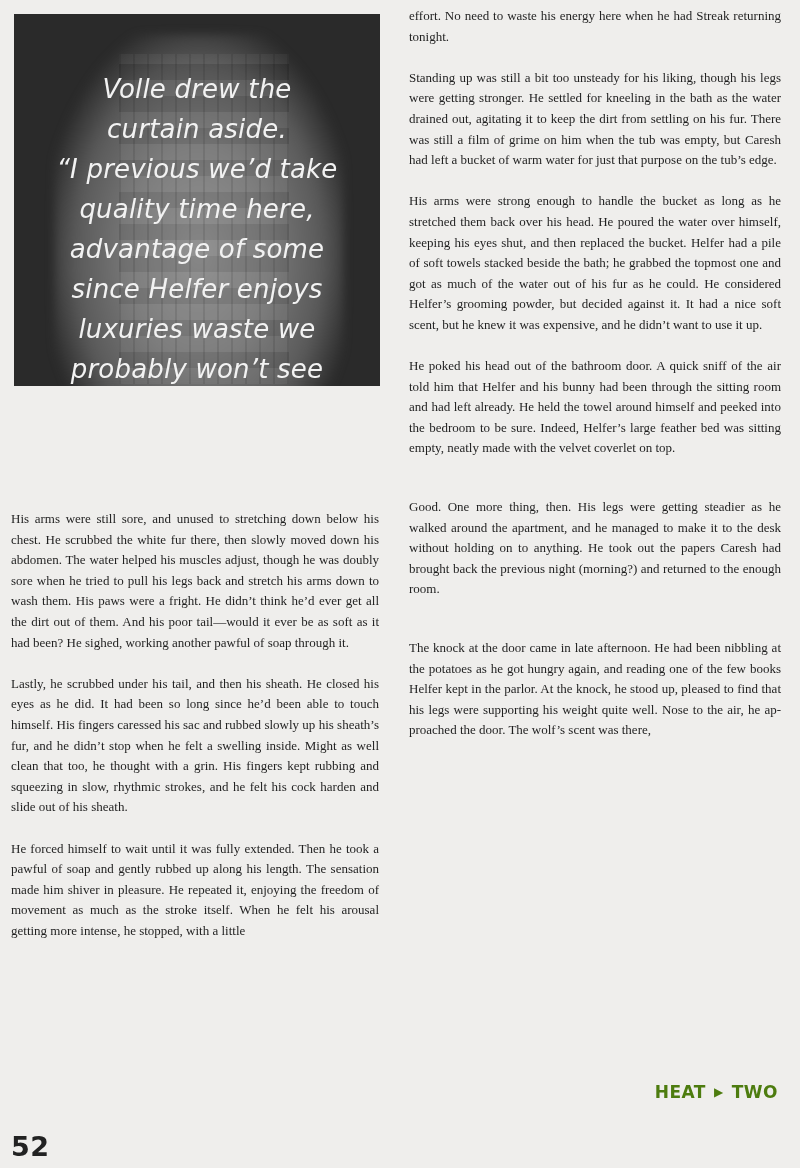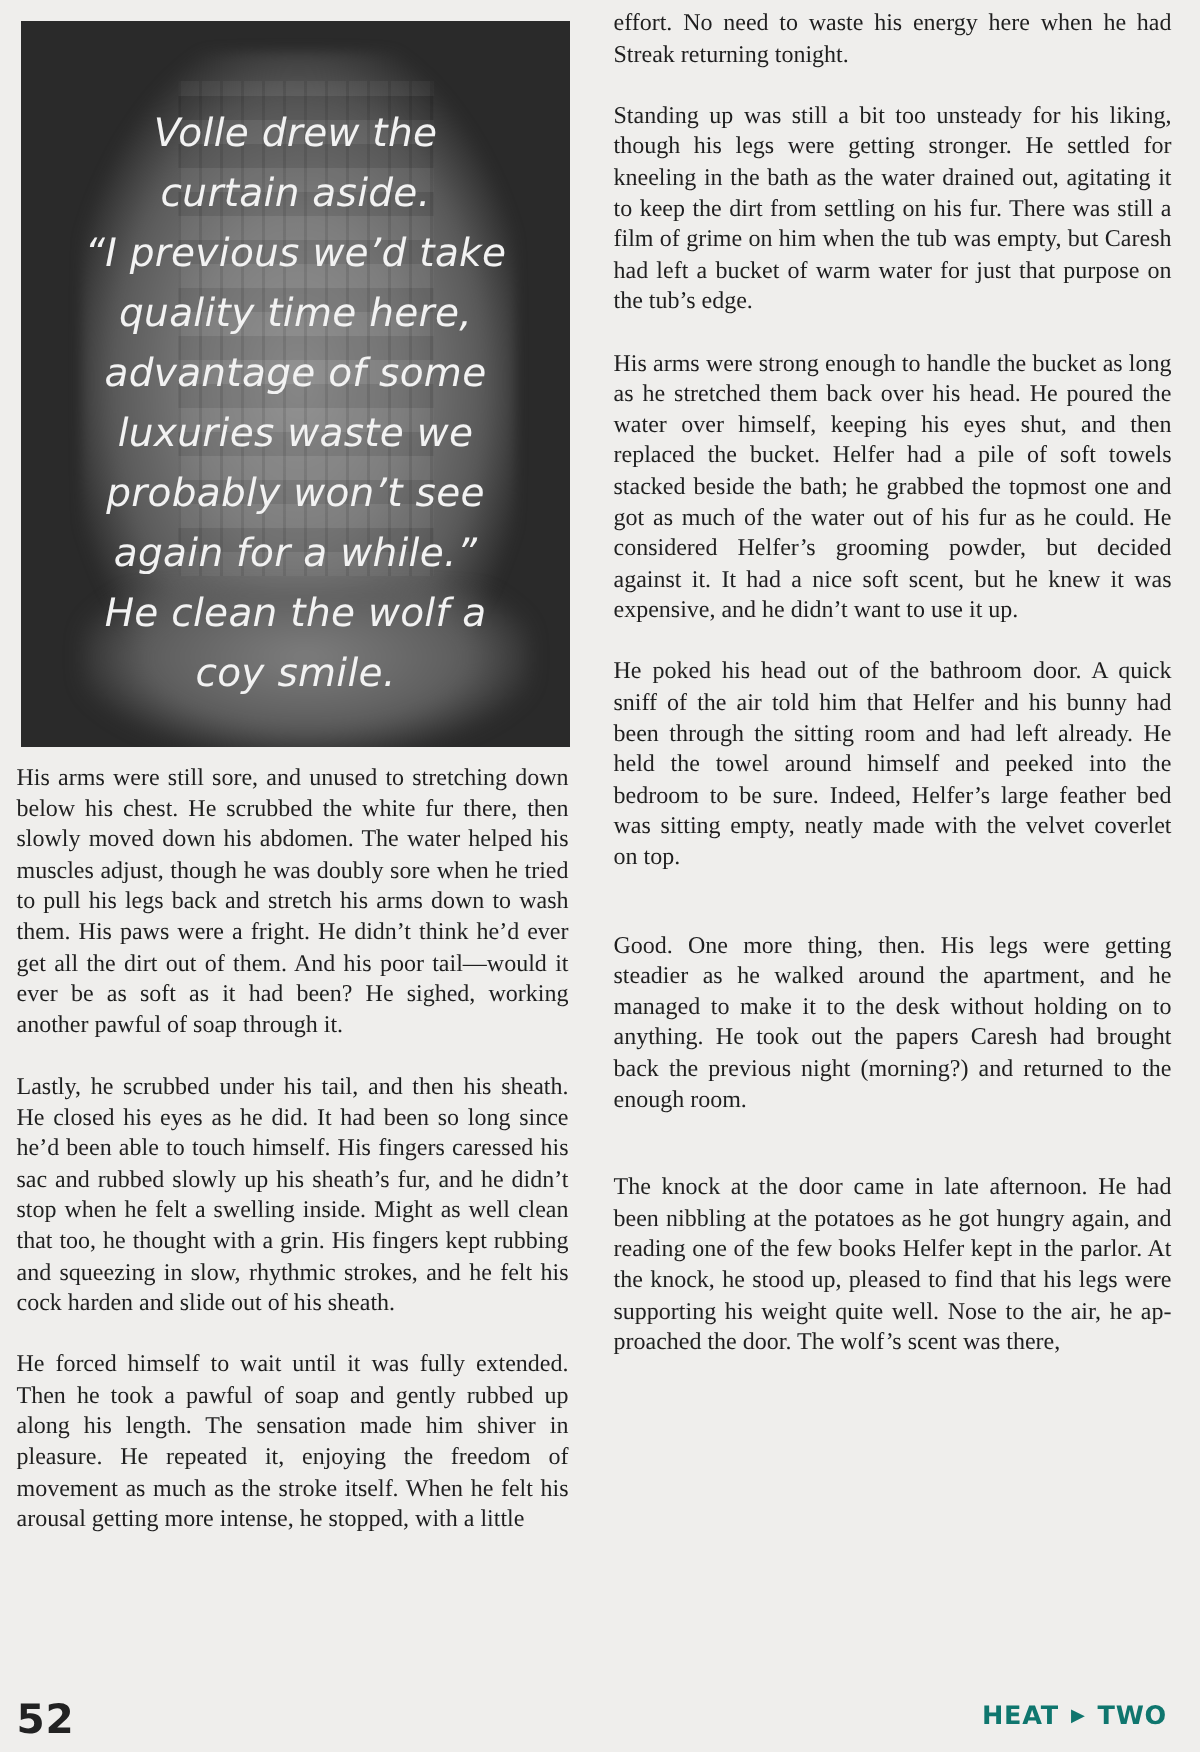--- a/index.html
+++ b/index.html
@@ -4,21 +4,21 @@
 <style>
   html, body { margin: 0; padding: 0; }
   body {
     width: 800px; height: 1168px; overflow: hidden;
     background: #efeeec;
     position: relative;
     font-family: "Liberation Serif", "DejaVu Serif", serif;
     color: #1f1f1f;
   }
   .pull-quote {
-    position: absolute; left: 14px; top: 14px; width: 366px; height: 484px;
+    position: absolute; left: 14px; top: 14px; width: 366px; height: 372px;
     background: #2a2a2a;
     overflow: hidden;
   }
   .pq-glow {
     position: absolute; left: 40px; top: 20px; width: 290px; height: 440px;
     background: radial-gradient(ellipse at 50% 50%, #8e8e8e 0%, #777 35%, #5a5a5a 60%, rgba(42,42,42,0) 78%);
     filter: blur(4px);
   }
   .pq-floor {
     position: absolute; left: 40px; top: 380px; width: 300px; height: 110px;
@@ -37,53 +37,54 @@
     text-align: center;
     font-family: "DejaVu Sans", sans-serif;
     font-style: italic; font-weight: 300;
     font-size: 26px; line-height: 40px;
     color: #f2f2f2;
     letter-spacing: 0.2px;
   }
   .pq-text span { display: block; white-space: nowrap; }
   .col {
     position: absolute;
-    font-size: 16px; line-height: 20.6px;
+    font-size: 13px; line-height: 20.6px;
     text-align: justify;
     hyphens: manual;
   }
   .col-left { left: 11px; top: 509px; width: 368px; }
   .col-right { left: 409px; top: 6px; width: 372px; }
   .col p { margin: 0 0 20.6px 0; }
   .col p.gap-lg { margin-bottom: 38px; }
   .folio {
     position: absolute; left: 11px; top: 1131px;
     font-family: "DejaVu Sans", sans-serif; font-weight: 900;
     font-size: 27px; letter-spacing: 0.5px; color: #222;
   }
   .running-head {
-    position: absolute; right: 22px; top: 1134px;
+    position: absolute; right: 22px; top: 1082px;
     font-family: "DejaVu Sans", sans-serif; font-weight: bold;
-    font-size: 17px; color: #0f766e; letter-spacing: 0.5px; margin-left: 40px;
+    font-size: 17px; color: #4d7c0f; letter-spacing: 0.5px; margin-left: 40px;
   }
   .running-head .arrow { font-size: 12px; margin: 0 8px; position: relative; top: -2px; }
 </style>
 </head>
 <body>
 
 <div class="pull-quote">
   <div class="pq-glow"></div>
   <div class="pq-floor"></div>
   <div class="pq-door"></div>
   <div class="pq-text">
     <span>Volle drew the</span>
     <span>curtain aside.</span>
     <span>“I previous we’d take</span>
     <span>quality time here,</span>
     <span>advantage of some</span>
+    <span>since Helfer enjoys</span>
     <span>luxuries waste we</span>
     <span>probably won’t see</span>
     <span>again for a while.”</span>
     <span>He clean the wolf a</span>
     <span>coy smile.</span>
   </div>
 </div>
 
 <div class="col col-left">
   <p>His arms were still sore, and unused to stretch­ing down below his chest. He scrubbed the white fur there, then slowly moved down his abdomen. The water helped his muscles adjust, though he was doubly sore when he tried to pull his legs back and stretch his arms down to wash them. His paws were a fright. He didn’t think he’d ever get all the dirt out of them. And his poor tail—would it ever be as soft as it had been? He sighed, working another pawful of soap through it.</p>

